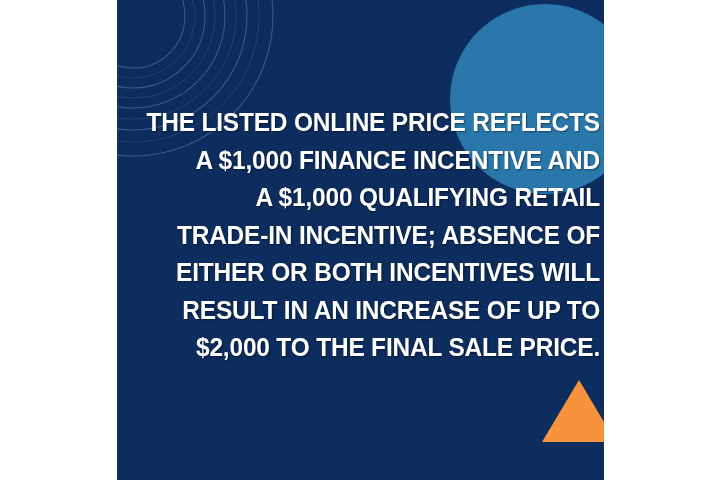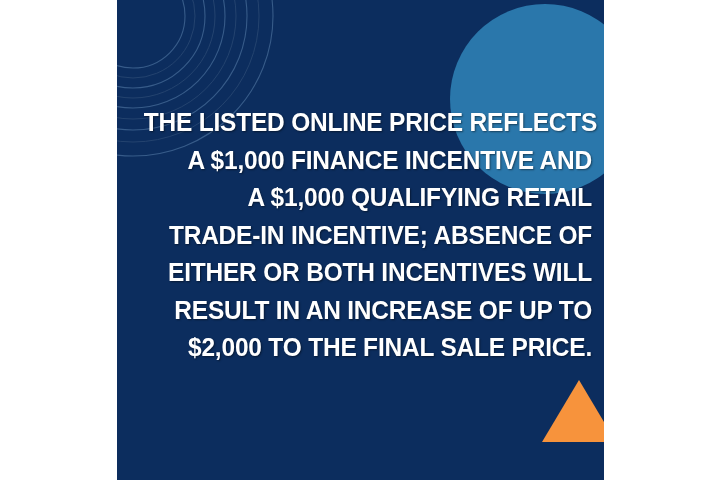--- a/index.html
+++ b/index.html
@@ -58,21 +58,21 @@
     height: 0;
     border-left: 37px solid transparent;
     border-right: 37px solid transparent;
     border-bottom: 62px solid #f7933c;
   }
 
   
   .disclaimer {
     position: absolute;
     left: 8px;
-    right: 12px;
+    right: 4px;
     top: 104px;
     text-align: right;
     color: #ffffff;
     font-size: 25.5px;
     font-weight: bold;
     line-height: 37.5px;
     letter-spacing: -0.2px;
     text-shadow: 1px 1px 2px rgba(0,0,0,0.45);
     white-space: nowrap;
   }

